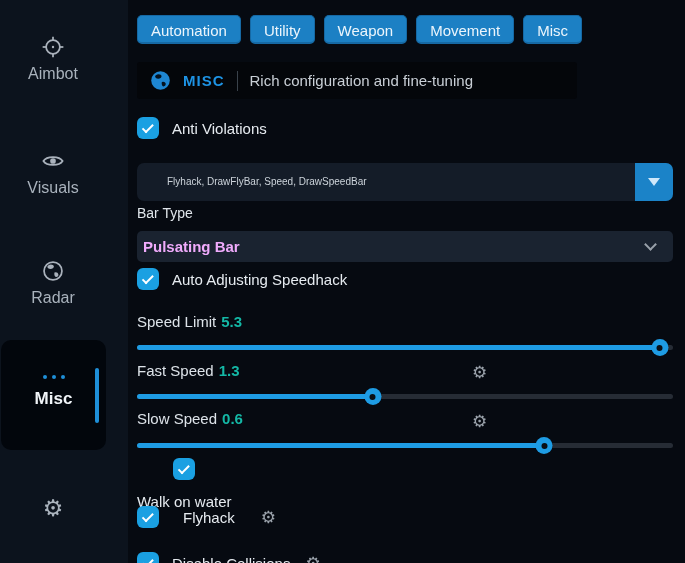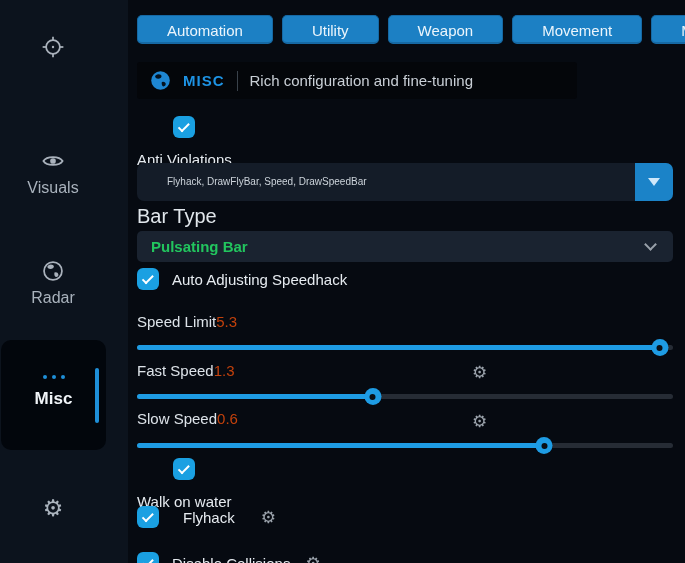--- a/index.html
+++ b/index.html
@@ -25,21 +25,21 @@
   .misc-box .dots { display:flex; justify-content:center; gap:5px; margin-top:35px; }
   .misc-box .dots i { width:4px; height:4px; border-radius:50%; background:#1e8fd8; }
   .misc-box .lbl { margin-top:10px; font-size:17px; font-weight:bold; color:#f0f4f8; text-align:center; }
   .misc-indicator { position:absolute; right:7px; top:28px; width:4px; height:55px; background:#1e8fd8; border-radius:2px; }
 
   
   .main { position:absolute; left:128px; top:0; width:557px; height:563px; background:#060a11; }
 
   .tabs { position:absolute; left:9px; top:15px; display:flex; gap:9px; }
   .tab {
-    height:29px; line-height:29px; padding:0 29px; border-radius:5px;
+    height:29px; line-height:29px; padding:0 13px; border-radius:5px;
     background:#1c80c4; color:#ecf5fc; font-size:15px; cursor:pointer;
     border:1px solid #1669a4; border-bottom-width:2px;
   }
 
   .headerbar {
     position:absolute; left:9px; top:62px; width:440px; height:37px;
     background:#04060a; border-radius:3px;
     display:flex; align-items:center; padding:0 13px; gap:12px;
   }
   .headerbar .title { color:#1e93e4; font-weight:bold; font-size:15px; letter-spacing:1px; }
@@ -62,32 +62,32 @@
   }
   .multiselect .value { line-height:38px; padding-left:14px; font-size:10px; color:#ccd3da;margin-left:16px; }
   .ms-btn {
     position:absolute; right:0; top:0; width:38px; height:38px;
     background:#1b83c8; border-radius:0 7px 7px 0;
     display:flex; align-items:center; justify-content:center; cursor:pointer;
   }
   .tri { width:0; height:0; border-left:6px solid transparent; border-right:6px solid transparent;
     border-top:8px solid #cfe8fa; }
 
-  .field-label { position:absolute; left:9px; font-size:20px; color:#e0e6eb; }
+  .field-label { position:absolute; left:9px; font-size:14px; color:#e0e6eb; }
 
   .select {
     position:absolute; left:9px; top:231px; width:536px; height:31px;
     background:#1a2330; border-radius:5px; cursor:pointer;
   }
-  .select .value { line-height:31px; padding-left:14px; font-size:15px; font-weight:600; color:#22c55e; }
+  .select .value { line-height:31px; padding-left:6px; font-size:15px; font-weight:600; color:#f0abfc; }
   .chev { position:absolute; right:18px; top:9px; width:9px; height:9px;
     border-right:2px solid #99a1aa; border-bottom:2px solid #99a1aa; transform:rotate(45deg); }
 
   .slider-label { position:absolute; left:9px; font-size:15px; color:#dde3e9; }
-  .slider-label .val { color:#c2410c; font-weight:normal; }
+  .slider-label .val { color:#14b8a6; font-weight:bold; margin-left:5px; }
   .gear-abs { position:absolute; left:344px; font-size:17px; color:#9ba3ac; }
 
   .slider { position:absolute; left:9px; width:536px; height:17px; cursor:pointer; }
   .track { position:absolute; left:0; right:0; top:6px; height:5px; border-radius:3px; background:#262c35; }
   .fill { position:absolute; left:0; top:6px; height:5px; border-radius:3px; background:#1e9ce4; }
   .handle { position:absolute; top:0; width:17px; height:17px; border-radius:50%; background:#1e9ce4;
     transform:translateX(-50%); }
   .handle::after { content:""; position:absolute; left:5.5px; top:5.5px; width:6px; height:6px;
     border-radius:50%; background:#0a0f16; }
 
@@ -102,20 +102,21 @@
     <div class="ico">
       <svg width="24" height="24" viewBox="0 0 22 22">
         <circle cx="11" cy="11" r="6.3" fill="none" stroke="#aab2bc" stroke-width="1.6"></circle>
         <circle cx="11" cy="11" r="1.1" fill="#aab2bc"></circle>
         <line x1="11" y1="1.5" x2="11" y2="5.3" stroke="#aab2bc" stroke-width="1.6"></line>
         <line x1="11" y1="16.7" x2="11" y2="20.5" stroke="#aab2bc" stroke-width="1.6"></line>
         <line x1="1.5" y1="11" x2="5.3" y2="11" stroke="#aab2bc" stroke-width="1.6"></line>
         <line x1="16.7" y1="11" x2="20.5" y2="11" stroke="#aab2bc" stroke-width="1.6"></line>
       </svg>
     </div>
+    <div class="lbl">Aimbot</div>
   </div>
 
   <div class="side-item" style="top:148px;">
     <div class="ico">
       <svg width="24" height="24" viewBox="0 0 22 22">
         <path d="M2.2 11 C5.2 6.2, 16.8 6.2, 19.8 11 C16.8 15.8, 5.2 15.8, 2.2 11 Z" fill="none" stroke="#aab2bc" stroke-width="1.6"></path>
         <circle cx="11" cy="11" r="2.6" fill="#aab2bc"></circle>
       </svg>
     </div>
     <div class="lbl">Visuals</div>
@@ -165,21 +166,21 @@
         <circle cx="10.5" cy="10.5" r="9.3" fill="#1e86d2"></circle>
         <path d="M5.5 5.5 q2.8 -2.2 5.2 -0.7 q1.7 1.1 0.3 2.9 q-2.9 1.8 -5.1 0.2 q-1.4 -1.3 -0.4 -2.4 Z" fill="#04121f"></path>
         <path d="M11.8 12 q3.2 -0.8 3.9 1.6 q0.3 2.5 -2.3 2.9 q-2.1 -0.7 -1.6 -4.5 Z" fill="#04121f"></path>
       </svg>
     </span>
     <span class="title">MISC</span>
     <span class="divider"></span>
     <span class="subtitle">Rich configuration and fine-tuning</span>
   </div>
 
-  <div class="check-row" style="top:116px;flex-direction:column;">
+  <div class="check-row" style="top:116px;">
     <div class="checkbox">
         <div class="checkmark"></div>
       </div>
     <div class="lbl">Anti Violations</div>
   </div>
 
   <div class="multiselect">
     <div class="value">Flyhack, DrawFlyBar, Speed, DrawSpeedBar</div>
     <div class="ms-btn">
       <div class="tri"></div>

